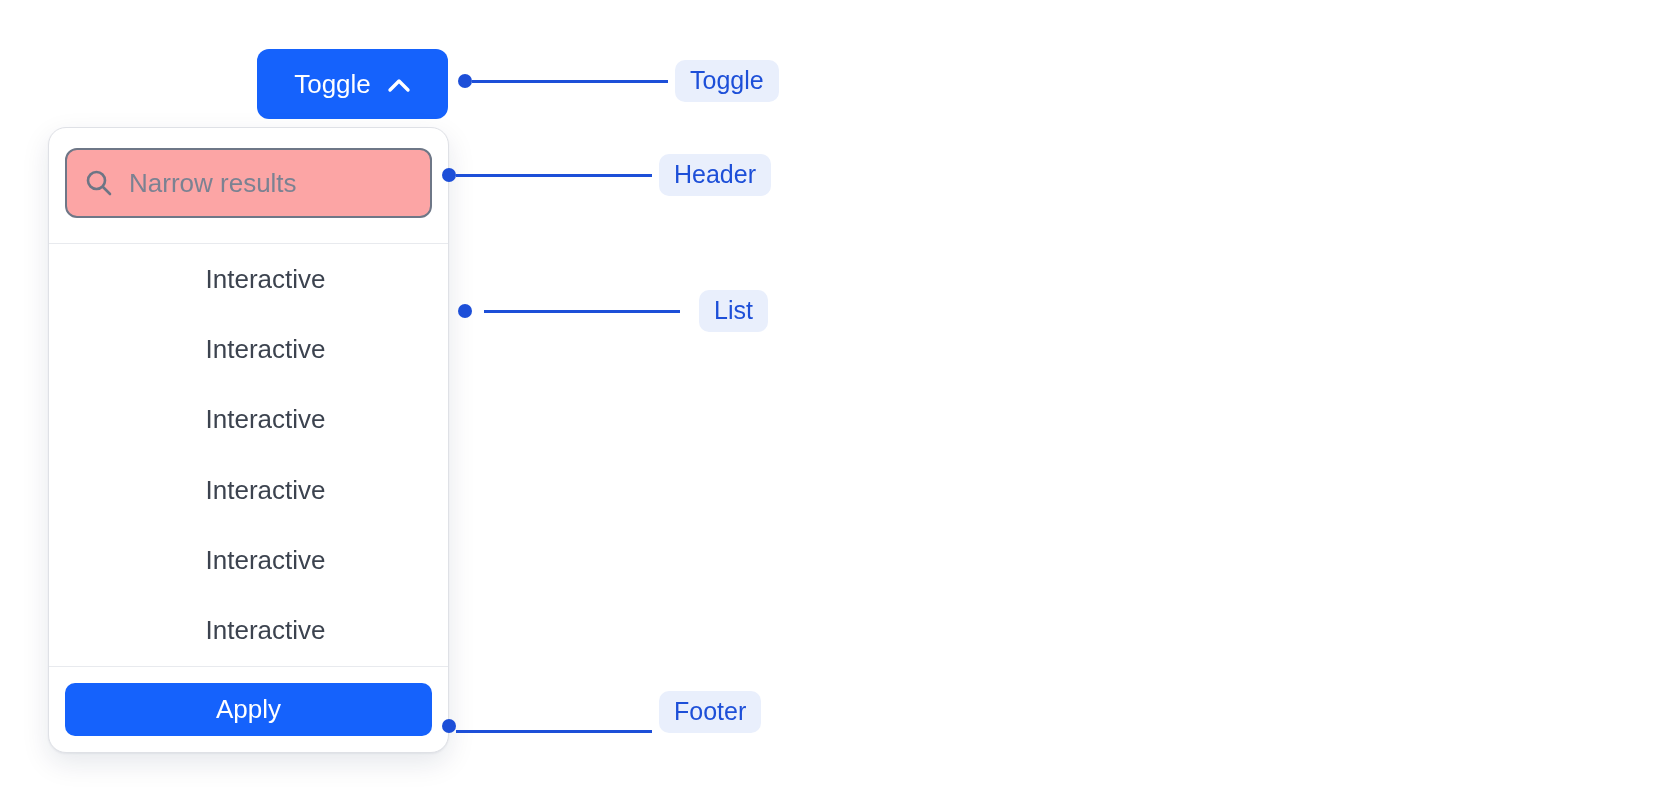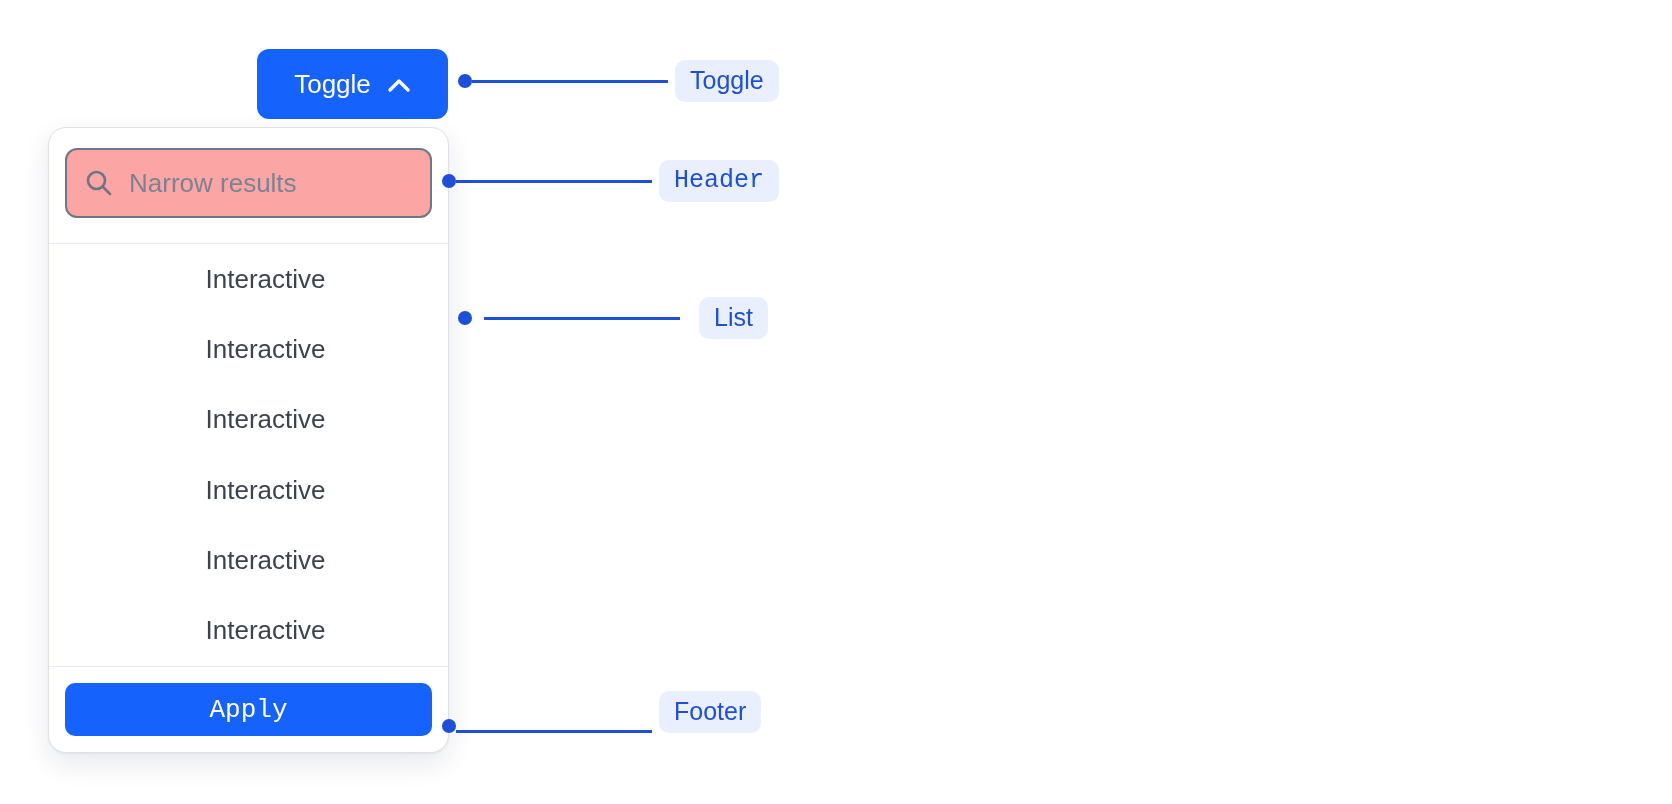--- a/index.html
+++ b/index.html
@@ -63,21 +63,21 @@
     font-size: 26px; color: #3c434f;
     cursor: pointer;
   }
 
   .panel-footer { padding: 16px 16px 16px 16px; }
   .apply-btn {
     width: 100%; height: 53px;
     background: #1562fc;
     border: none; border-radius: 10px;
     color: #ffffff; font-size: 26px; font-weight: 500;
-    font-family: Liberation Mono, monospace;
+    font-family: Liberation Sans, sans-serif;
     cursor: pointer;
     text-align: center;
   }
 
   
   .annotation {
     position: absolute;
     display: flex; align-items: center;
     height: 40px;
   }
@@ -91,22 +91,22 @@
   }
   .annotation .pill {
     margin-left: 7px;
     background: #e9effc; color: #1d4fd8;
     font-size: 25px; font-weight: 500;
     padding: 6px 15px 7px 15px;
     border-radius: 10px;
     white-space: nowrap;
   }
   .anno-toggle { left: 458px; top: 61px; }
-  .anno-header { left: 442px; top: 161px; font-family: Liberation Mono, monospace; }
-  .anno-list   { left: 458px; top: 298px; gap: 12px; }
+  .anno-header { left: 442px; top: 155px; }
+  .anno-list   { left: 458px; top: 291px; gap: 12px; }
   .anno-footer { left: 442px; top: 693px; align-items: flex-end; }
 </style>
 </head>
 <body>
 
 <div class="stage">
 
   <button class="toggle-btn">
     <span>Toggle</span>
     <span class="chev">

